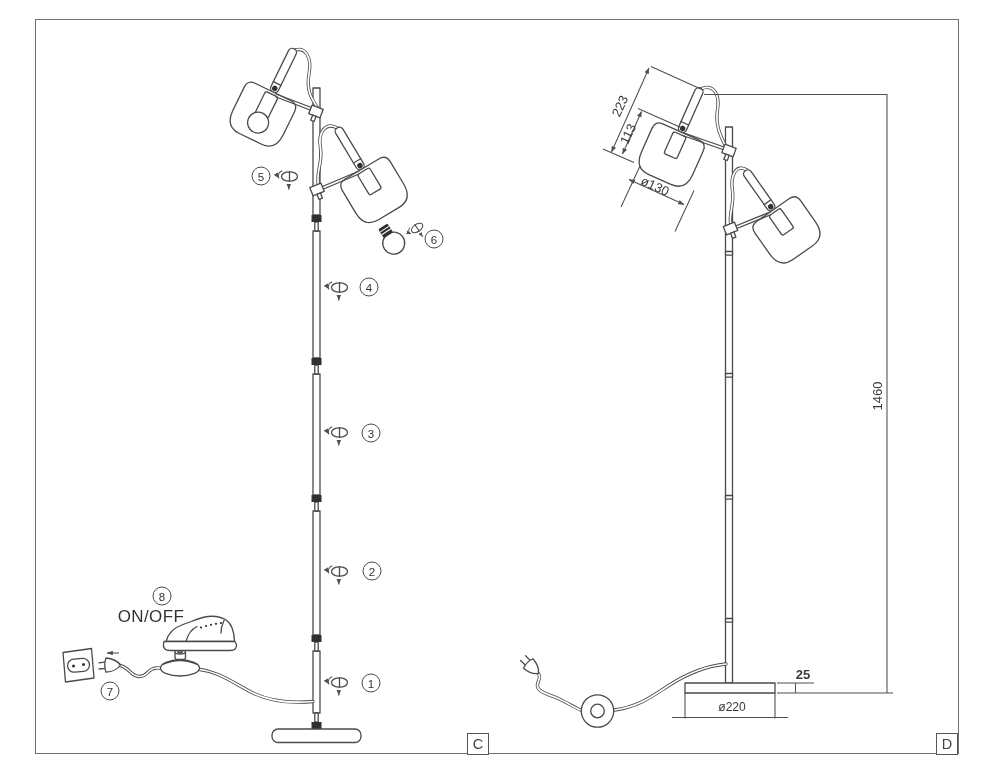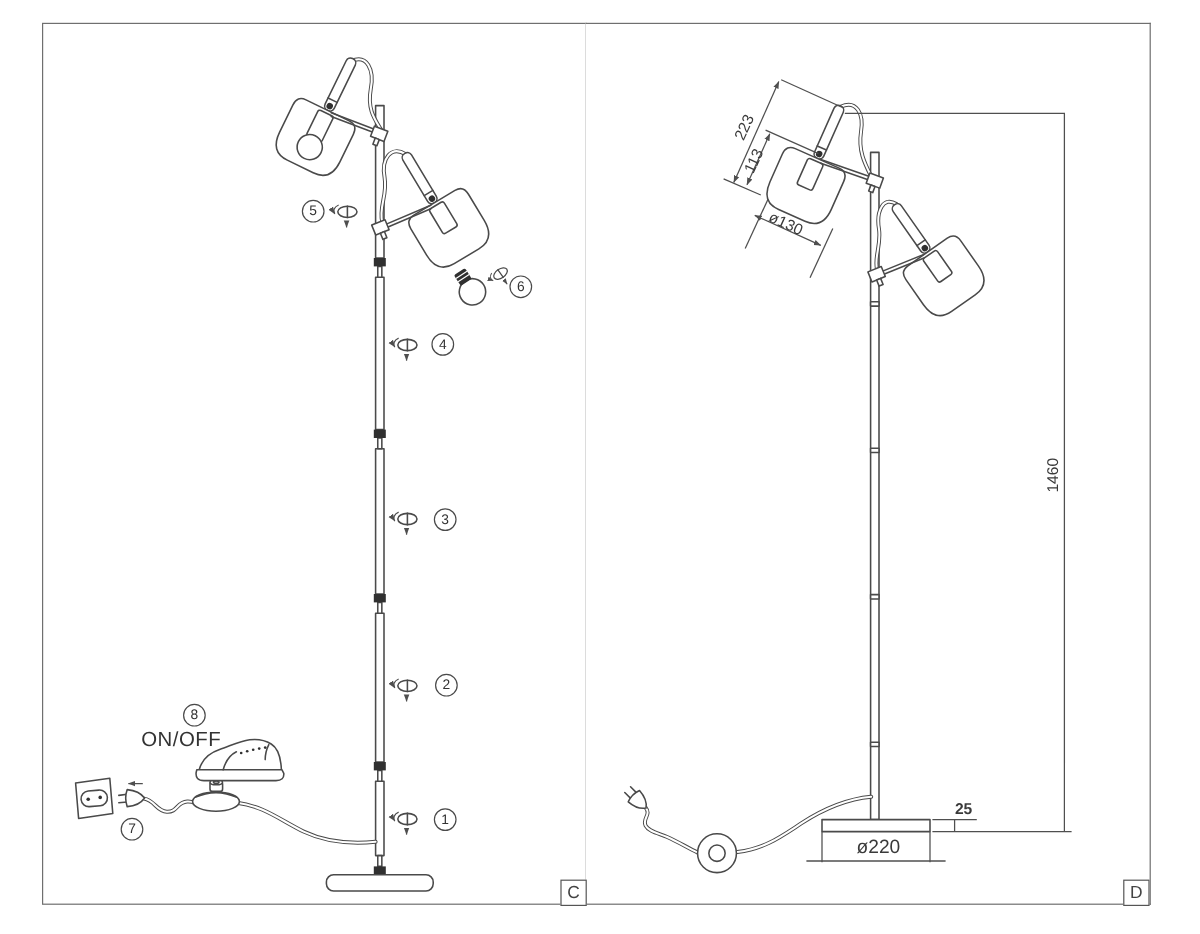--- a/index.html
+++ b/index.html
@@ -267,21 +267,21 @@
       <span>8</span>
     </div>
 
   <div class="lbl onoff" style="left:151px;top:617px;text-align:center;">ON/OFF</div>
 
   <div class="lbl rot" style="left:620px;top:106px;--r:-65deg;">223</div>
   <div class="lbl rot" style="left:628px;top:134px;--r:-65deg;">113</div>
   <div class="lbl rot" style="left:655px;top:186px;--r:24.5deg;">ø130</div>
   <div class="lbl rot" style="left:877px;top:396px;--r:-90deg;">1460</div>
   <div class="lbl" style="left:803px;top:673.5px;font-weight:bold;">25</div>
-  <div class="lbl" style="left:732px;top:707px;font-size:16px;">ø220</div>
+  <div class="lbl" style="left:732px;top:707px;font-size:12px;">ø220</div>
 
   <div class="corner-box" style="left:467px;top:733px;">
       <span>C</span>
     </div>
   <div class="corner-box" style="left:936px;top:733px;">
       <span>D</span>
     </div>
 
 </div>
 

